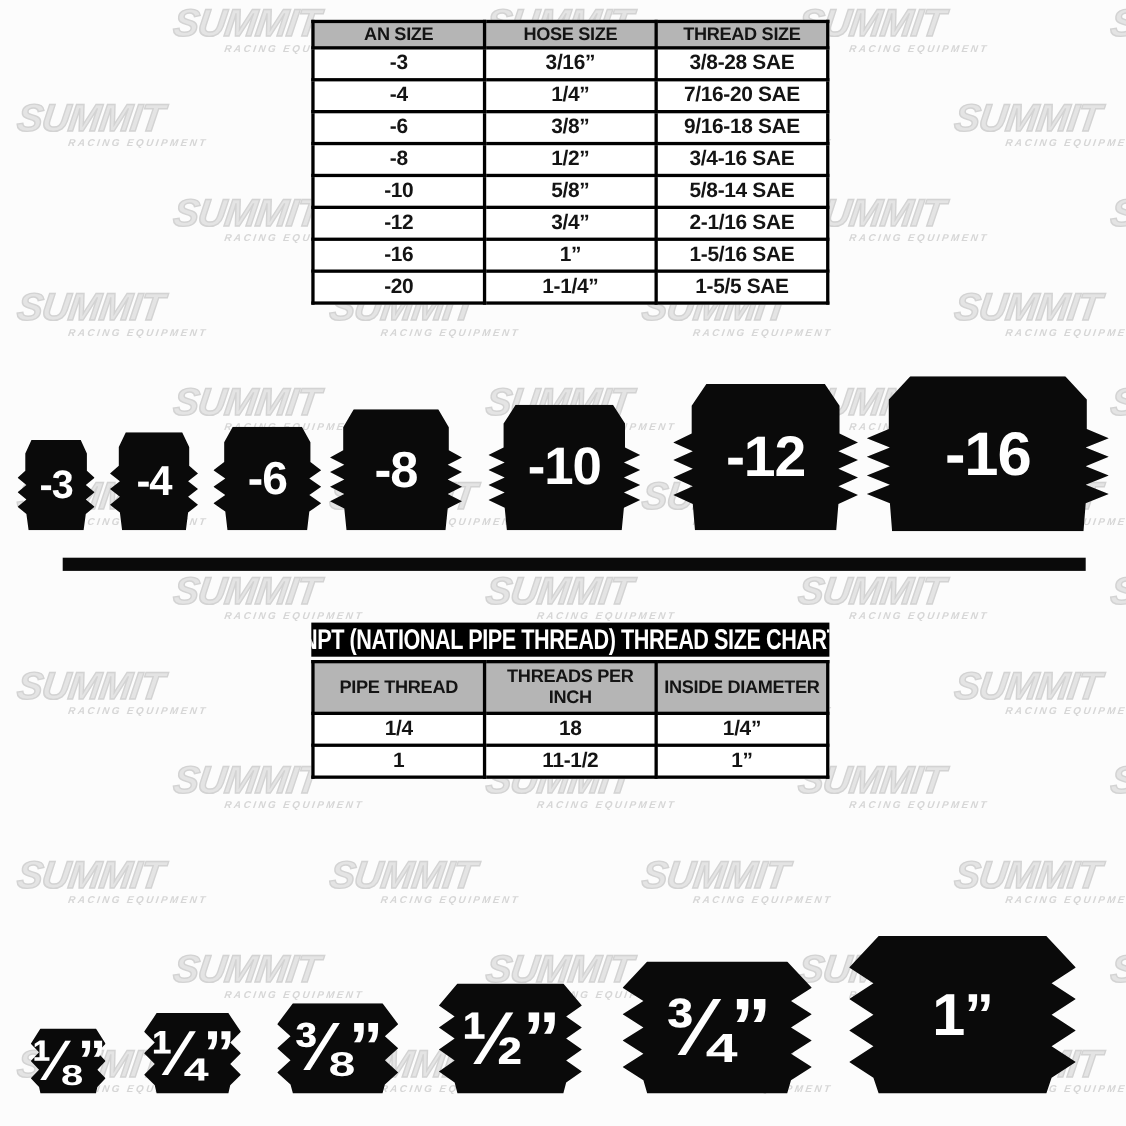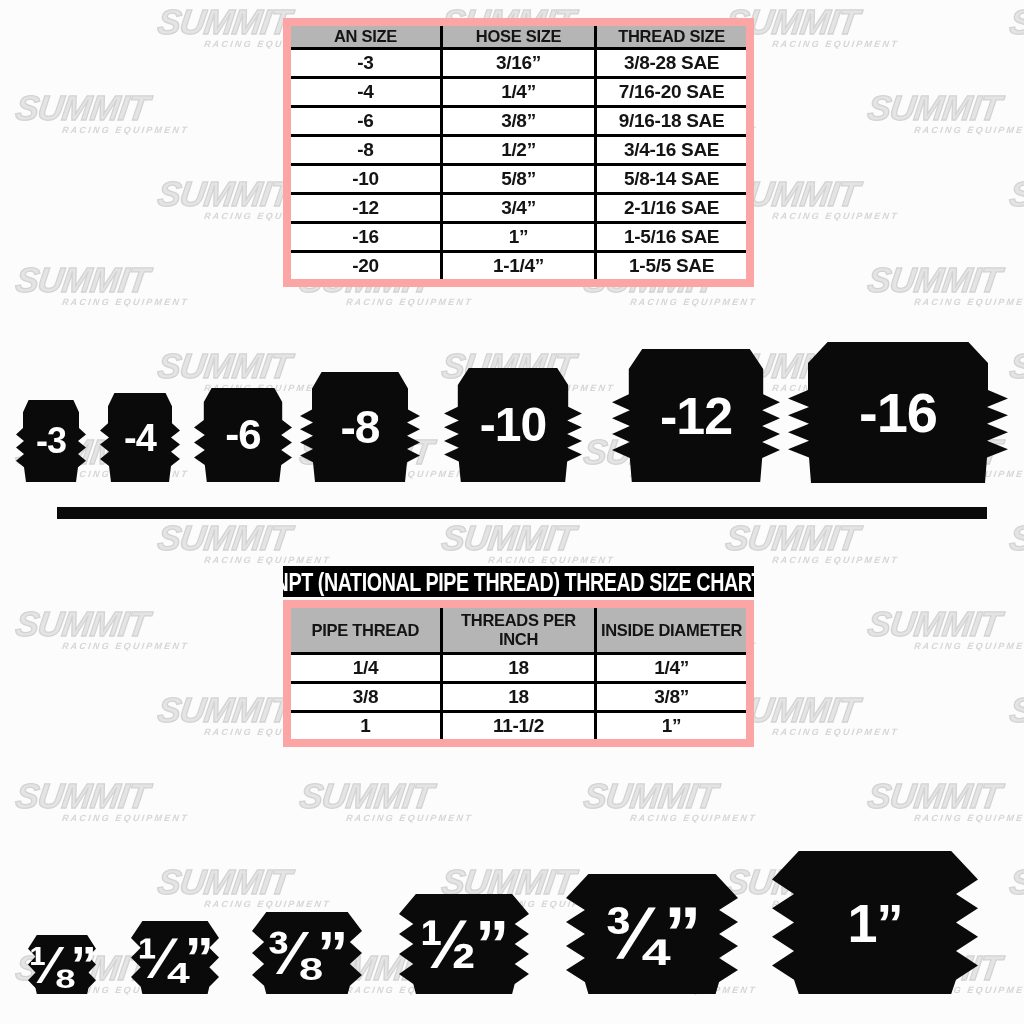--- a/index.html
+++ b/index.html
@@ -24,21 +24,21 @@
   .an-block{top:18px;}
   .npt-block{top:566px;}
   .chart-title{
     background:#000;color:#fff;height:31px;display:flex;align-items:center;justify-content:center;
     margin-bottom:3px;overflow:hidden;
   }
   .chart-title span{
     font-weight:700;font-size:24px;letter-spacing:-0.5px;white-space:nowrap;
     transform:scale(0.82,1.08);
   }
-  table{width:100%;border-collapse:collapse;border:8px solid #fca5a5;background:#fff;table-layout:fixed;}
+  table{width:100%;border-collapse:collapse;border:3px solid #fca5a5;background:#fff;table-layout:fixed;}
   th,td{
     border:3px solid #000;text-align:center;vertical-align:middle;
     font-weight:700;color:#141414;padding:0;letter-spacing:-0.3px;
   }
   th{background:#b5b5b5;font-size:16.5px;}
   .an-block th{height:21px;}
   .npt-block th{height:44px;}
   td{height:26px;font-size:19px;}
   
   .divider{position:absolute;left:57px;top:507px;width:930px;height:12px;background:#0a0a0a;z-index:2;}
@@ -357,25 +357,20 @@
           <th>INSIDE DIAMETER</th>
         </tr>
       </thead>
       <tbody>
           <tr>
             <td>1/4</td>
             <td>18</td>
             <td>1/4”</td>
           </tr>
           <tr>
-            <td>3/8</td>
-            <td>18</td>
-            <td>3/8”</td>
-          </tr>
-          <tr>
             <td>1</td>
             <td>11-1/2</td>
             <td>1”</td>
           </tr>
         </tbody>
     </table>
   </div>
 
   <div>
     <div class="fitting" style="left:28px;top:935px;width:68px;height:59px;--fs:52px">

